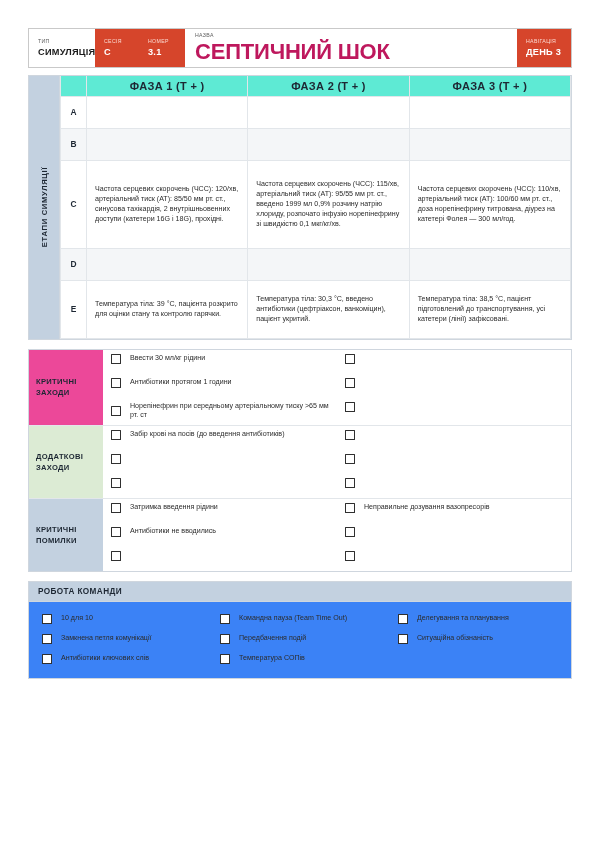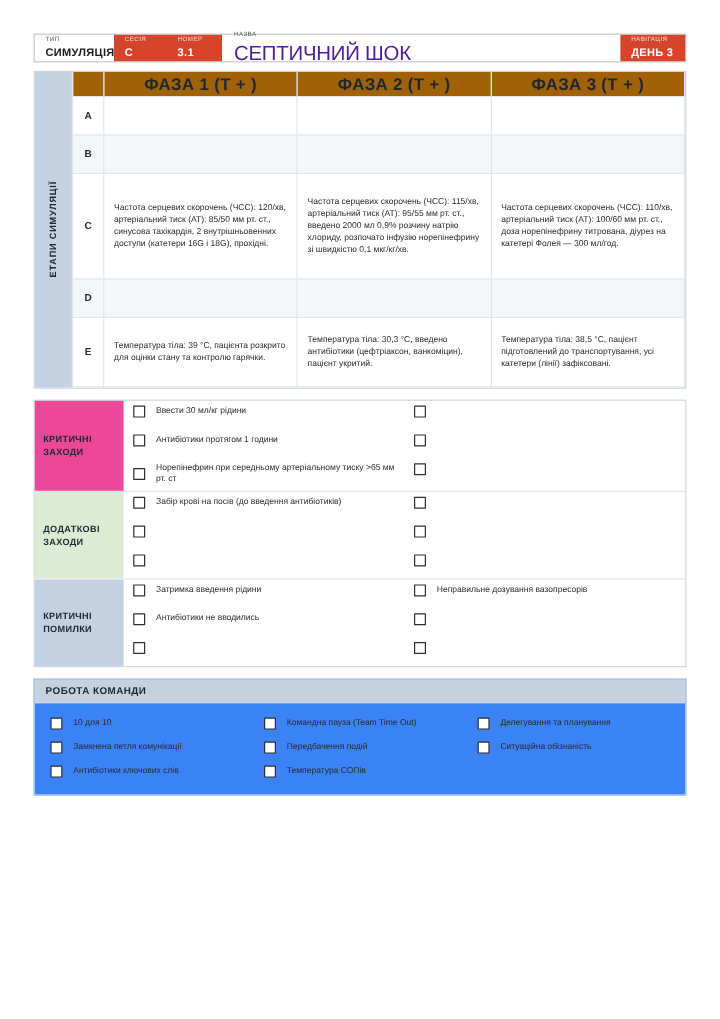--- a/index.html
+++ b/index.html
@@ -21,21 +21,21 @@
     box-sizing: border-box;
     padding: 28px 28px 0 28px;
     background: #ffffff;
   }
 
   
   .header {
     display: flex;
     align-items: stretch;
     border: 1px solid #c9c9c9;
-    height: 24px;
+    height: 40px;
     background: #ffffff;
     box-sizing: border-box;
   }
   .hdr-cell {
     display: flex;
     flex-direction: column;
     justify-content: center;
     padding: 0 9px;
     box-sizing: border-box;
   }
@@ -66,26 +66,26 @@
   .hdr-sesia { width: 44px; }
   .hdr-nomer { width: 46px; }
   .hdr-title-wrap {
     flex: 1;
     display: flex;
     flex-direction: column;
     justify-content: center;
     padding: 0 10px;
   }
   .hdr-title {
-    font-size: 17px;
-    font-weight: 400;
+    font-size: 22px;
+    font-weight: 700;
     line-height: 1;
     letter-spacing: -0.2px;
     text-transform: uppercase;
-    color: #4c1d95;
+    color: #be185d;
   }
   .hdr-nav {
     width: 54px;
     background: #d6452b;
     color: #ffffff;
     align-items: flex-start;
   }
 
   
   .phases {
@@ -119,22 +119,22 @@
     width: 100%;
     border-collapse: collapse;
     table-layout: fixed;
   }
   .ptable th, .ptable td {
     border: 1px solid #e2e6ea;
     vertical-align: middle;
     box-sizing: border-box;
   }
   .ptable thead th {
-    background: #a16207;
-    font-size: 14px;
+    background: #5eead4;
+    font-size: 11px;
     font-weight: 700;
     letter-spacing: 0.3px;
     text-transform: uppercase;
     color: #1d2733;
     height: 20px;
     text-align: center;
     border-top: none;
   }
   .th-letter { width: 26px; background: #f2f5f8; border-left: none; }
   .cell-letter {
@@ -304,21 +304,21 @@
           </tr>
           <tr class="row-alt row-empty">
             <td class="cell-letter">B</td>
             <td class="cell-text"></td>
             <td class="cell-text"></td>
             <td class="cell-text"></td>
           </tr>
           <tr class="row-plain row-c">
             <td class="cell-letter">C</td>
             <td class="cell-text">Частота серцевих скорочень (ЧСС): 120/хв, артеріальний тиск (АТ): 85/50 мм рт. ст., синусова тахікардія, 2 внутрішньовенних доступи (катетери 16G і 18G), прохідні.</td>
-            <td class="cell-text">Частота серцевих скорочень (ЧСС): 115/хв, артеріальний тиск (АТ): 95/55 мм рт. ст., введено 2000 мл 0,9% розчину натрію хлориду, розпочато інфузію норепінефрину зі швидкістю 0,1 мкг/кг/хв.</td>
+            <td class="cell-text">Частота серцевих скорочень (ЧСС): 115/хв, артеріальний тиск (АТ): 95/55 мм рт. ст., введено 1999 мл 0,9% розчину натрію хлориду, розпочато інфузію норепінефрину зі швидкістю 0,1 мкг/кг/хв.</td>
             <td class="cell-text">Частота серцевих скорочень (ЧСС): 110/хв, артеріальний тиск (АТ): 100/60 мм рт. ст., доза норепінефрину титрована, діурез на катетері Фолея — 300 мл/год.</td>
           </tr>
           <tr class="row-alt row-empty">
             <td class="cell-letter">D</td>
             <td class="cell-text"></td>
             <td class="cell-text"></td>
             <td class="cell-text"></td>
           </tr>
           <tr class="row-plain row-e">
             <td class="cell-letter">E</td>

